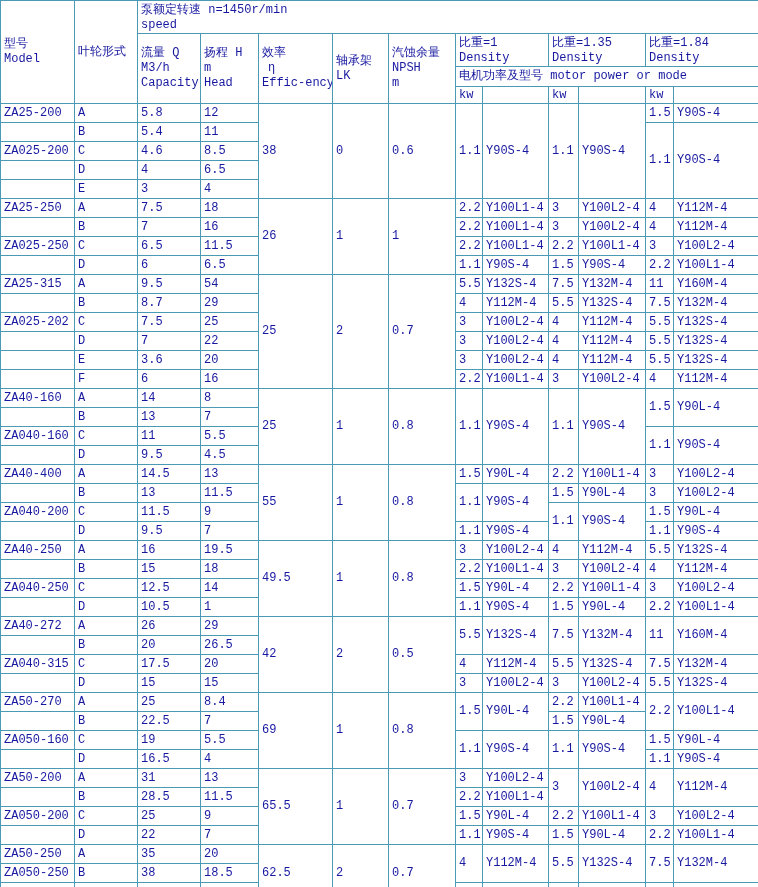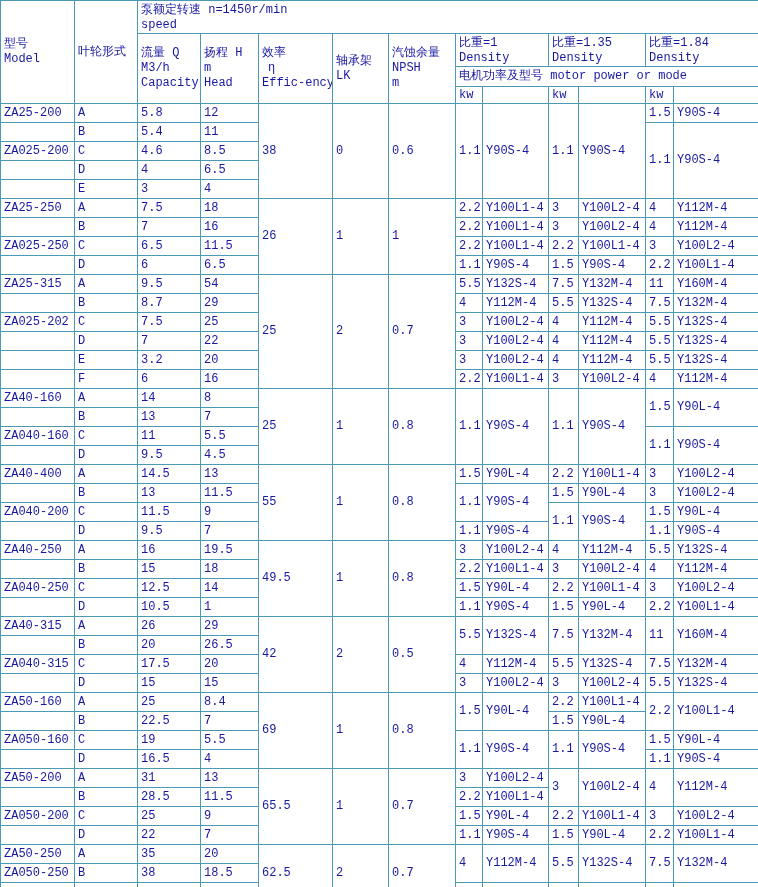--- a/index.html
+++ b/index.html
@@ -241,21 +241,21 @@
           <td>3</td>
           <td>Y100L2-4</td>
           <td>4</td>
           <td>Y112M-4</td>
           <td>5.5</td>
           <td>Y132S-4</td>
         </tr>
         <tr>
           <td></td>
           <td>E</td>
-          <td>3.2</td>
+          <td>3.6</td>
           <td>20</td>
           <td>3</td>
           <td>Y100L2-4</td>
           <td>4</td>
           <td>Y112M-4</td>
           <td>5.5</td>
           <td>Y132S-4</td>
         </tr>
         <tr>
           <td></td>
@@ -396,21 +396,21 @@
           <td>10.5</td>
           <td>1</td>
           <td>1.1</td>
           <td>Y90S-4</td>
           <td>1.5</td>
           <td>Y90L-4</td>
           <td>2.2</td>
           <td>Y100L1-4</td>
         </tr>
         <tr>
-          <td>ZA40-315</td>
+          <td>ZA40-272</td>
           <td>A</td>
           <td>26</td>
           <td>29</td>
           <td rowspan="4">42</td>
           <td rowspan="4">2</td>
           <td rowspan="4">0.5</td>
           <td rowspan="2">5.5</td>
           <td rowspan="2">Y132S-4</td>
           <td rowspan="2">7.5</td>
           <td rowspan="2">Y132M-4</td>
@@ -441,21 +441,21 @@
           <td>15</td>
           <td>15</td>
           <td>3</td>
           <td>Y100L2-4</td>
           <td>3</td>
           <td>Y100L2-4</td>
           <td>5.5</td>
           <td>Y132S-4</td>
         </tr>
         <tr>
-          <td>ZA50-160</td>
+          <td>ZA50-270</td>
           <td>A</td>
           <td>25</td>
           <td>8.4</td>
           <td rowspan="4">69</td>
           <td rowspan="4">1</td>
           <td rowspan="4">0.8</td>
           <td rowspan="2">1.5</td>
           <td rowspan="2">Y90L-4</td>
           <td>2.2</td>
           <td>Y100L1-4</td>

